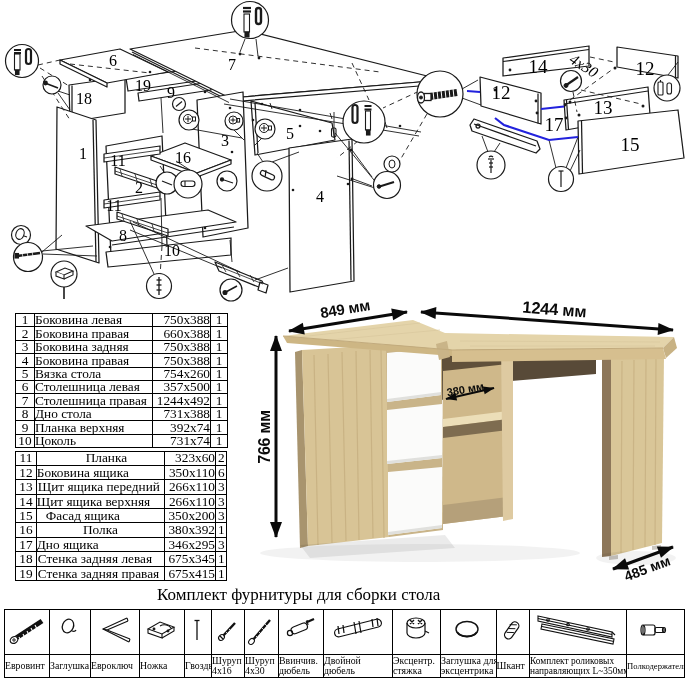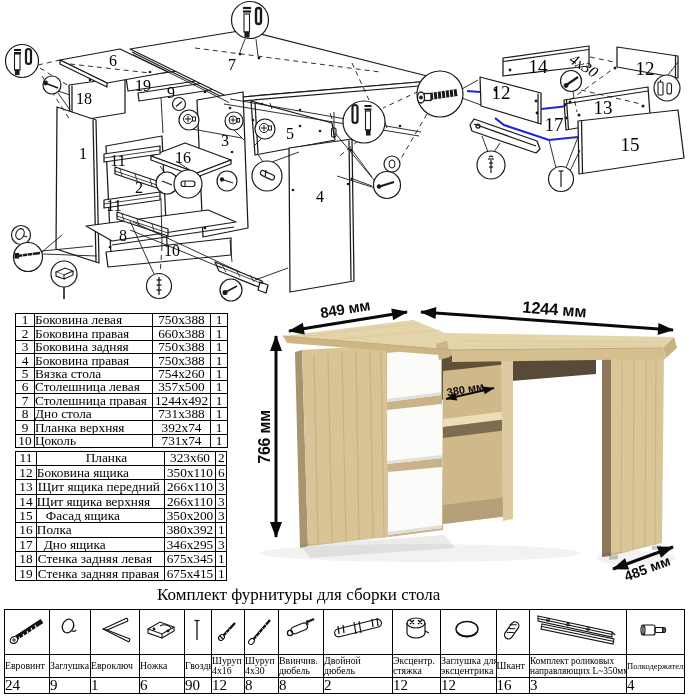--- a/index.html
+++ b/index.html
@@ -1,21 +1,21 @@
 <!DOCTYPE html>
 <html><head><meta charset="utf-8">
 <style>
 html,body{margin:0;padding:0;width:689px;height:700px;background:#fff;overflow:hidden}
 body{position:relative;font-family:"Liberation Serif",serif;color:#000}
 .abs{position:absolute}
 table{border-collapse:collapse;table-layout:fixed}
 .pt td{border:1.2px solid #000;font-size:13.3px;line-height:11.5px;padding:0;white-space:nowrap;overflow:hidden}
 .pt .num{text-align:center}
 .pt .nm{}
-.pt .sz{text-align:center}
+.pt .sz{text-align:right}
 .pt .q{text-align:center}
 #hw td{border:1.4px solid #000;text-align:left;vertical-align:middle;padding:0;overflow:hidden}
 #hw .nm{font-size:9.8px;line-height:10.2px;white-space:nowrap}
 #hw .q{font-size:15px;line-height:15px}
 #title{font-size:17px;white-space:nowrap}
 </style></head><body>
 <svg class="abs" style="left:0;top:0" width="689" height="700" viewBox="0 0 689 700">
 <defs>
 <marker id="ah" markerUnits="userSpaceOnUse" markerWidth="17" markerHeight="13" refX="15.5" refY="6.5" orient="auto-start-reverse">
         <path d="M16.5,6.5 L0.5,0.5 L0.5,12.5 z" fill="#0a0a0a"></path>
@@ -596,27 +596,27 @@
         <td class="q">3</td>
       </tr>
 <tr style="height:14.4px">
         <td class="num">15</td>
         <td class="nm" style="padding-left:9px">Фасад ящика</td>
         <td class="sz">350х200</td>
         <td class="q">3</td>
       </tr>
 <tr style="height:14.4px">
         <td class="num">16</td>
-        <td class="nm" style="padding-left:0">Полка</td>
+        <td class="nm" style="text-align:center;padding-left:0">Полка</td>
         <td class="sz">380х392</td>
         <td class="q">1</td>
       </tr>
 <tr style="height:14.4px">
         <td class="num">17</td>
-        <td class="nm" style="padding-left:7px">Дно ящика</td>
+        <td class="nm" style="">Дно ящика</td>
         <td class="sz">346х295</td>
         <td class="q">3</td>
       </tr>
 <tr style="height:14.4px">
         <td class="num">18</td>
         <td class="nm" style="padding-left:1px">Стенка задняя левая</td>
         <td class="sz">675х345</td>
         <td class="q">1</td>
       </tr>
 <tr style="height:14.4px">
@@ -780,30 +780,14 @@
         <td class="nm">Шуруп<br>4х16</td>
         <td class="nm">Шуруп<br>4х30</td>
         <td class="nm">Ввинчив.<br>дюбель</td>
         <td class="nm">Двойной<br>дюбель</td>
         <td class="nm">Эксцентр.<br>стяжка</td>
         <td class="nm" style="font-size:10px">Заглушка для<br>эксцентрика</td>
         <td class="nm">Шкант</td>
         <td class="nm" style="font-size:9.4px">Комплект роликовых<br>направляющих L~350мм</td>
         <td class="nm" style="font-size:8.6px">Полкодержатель</td>
 </tr>
-<tr style="height:16px">
-<td class="q">24</td>
-        <td class="q">9</td>
-        <td class="q">1</td>
-        <td class="q">6</td>
-        <td class="q">90</td>
-        <td class="q">12</td>
-        <td class="q">8</td>
-        <td class="q">8</td>
-        <td class="q">2</td>
-        <td class="q">12</td>
-        <td class="q">12</td>
-        <td class="q">16</td>
-        <td class="q">3</td>
-        <td class="q">4</td>
-</tr>
 </tbody>
   </table>
 
 </body></html>

